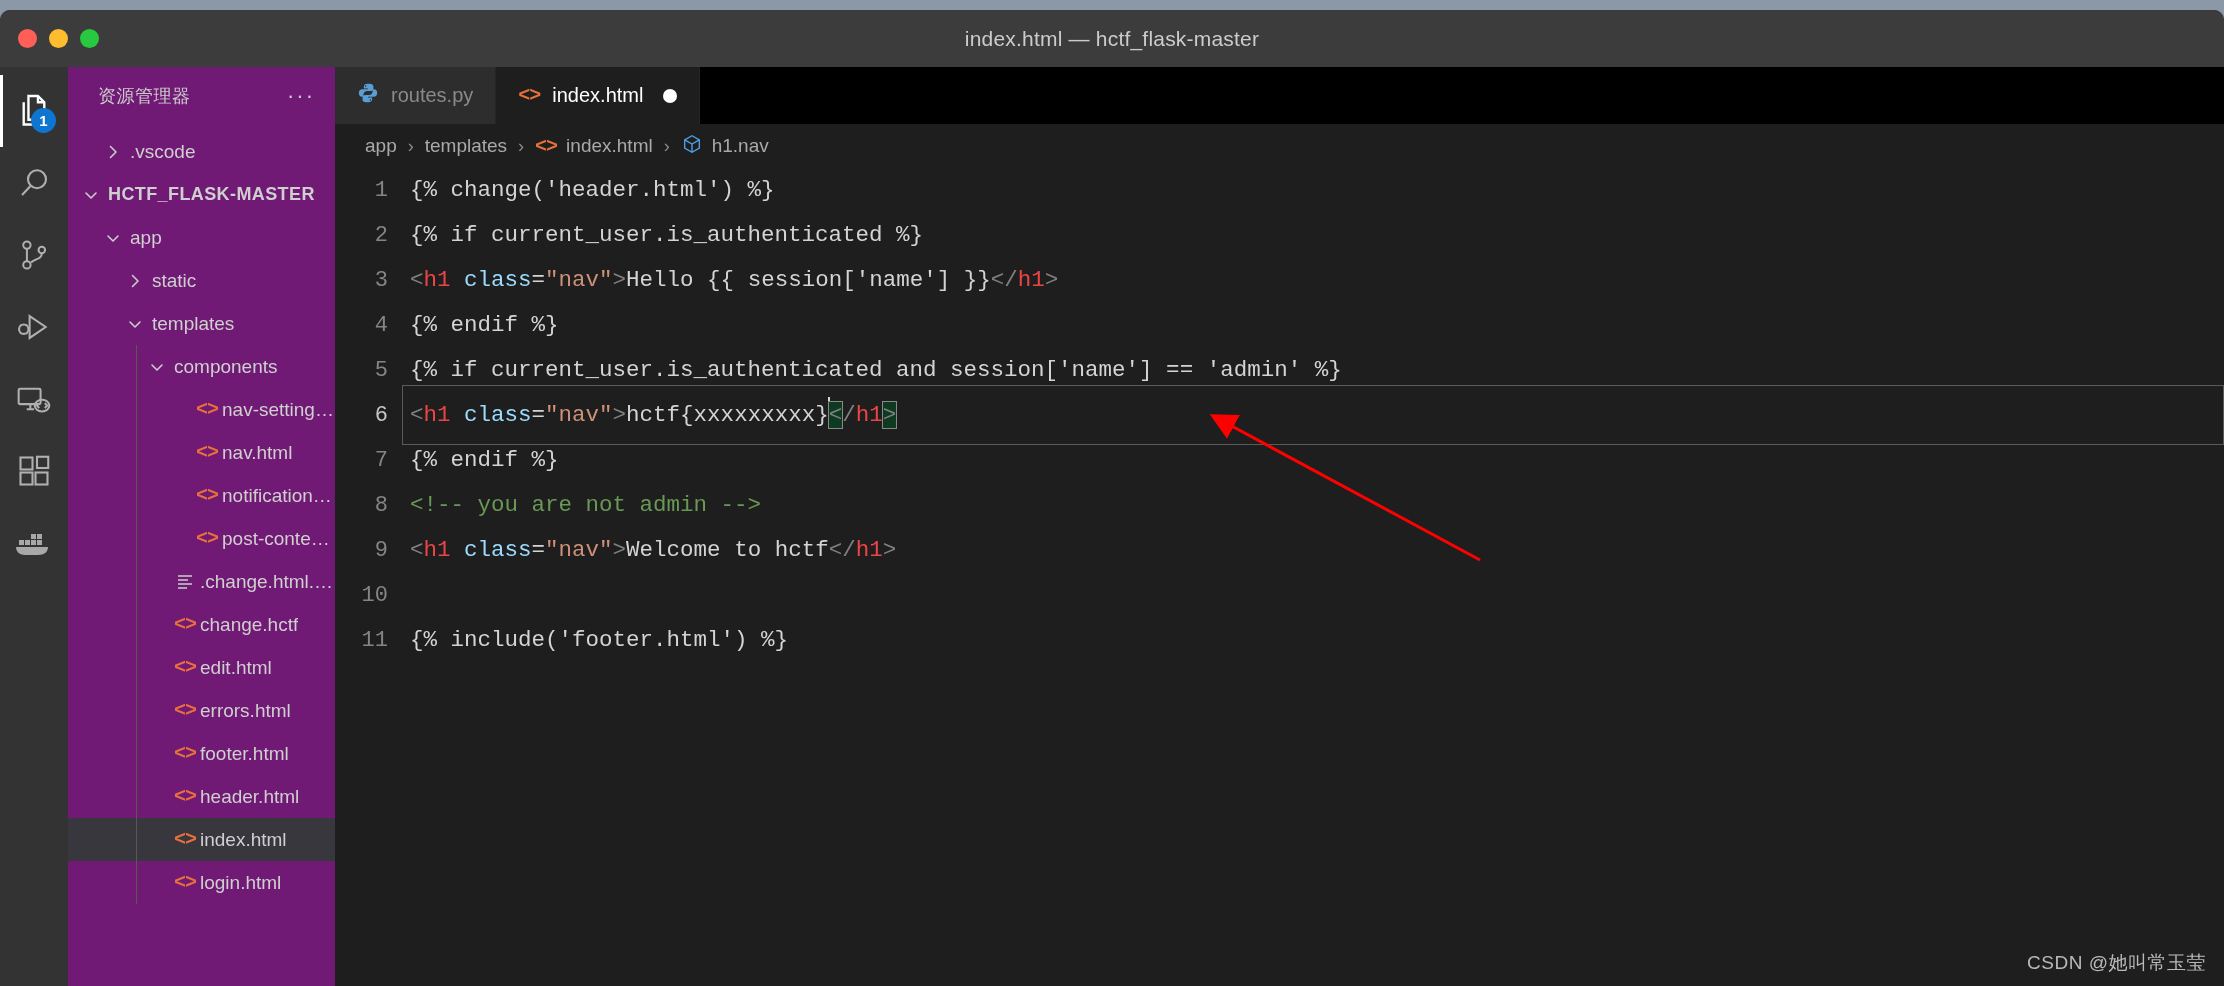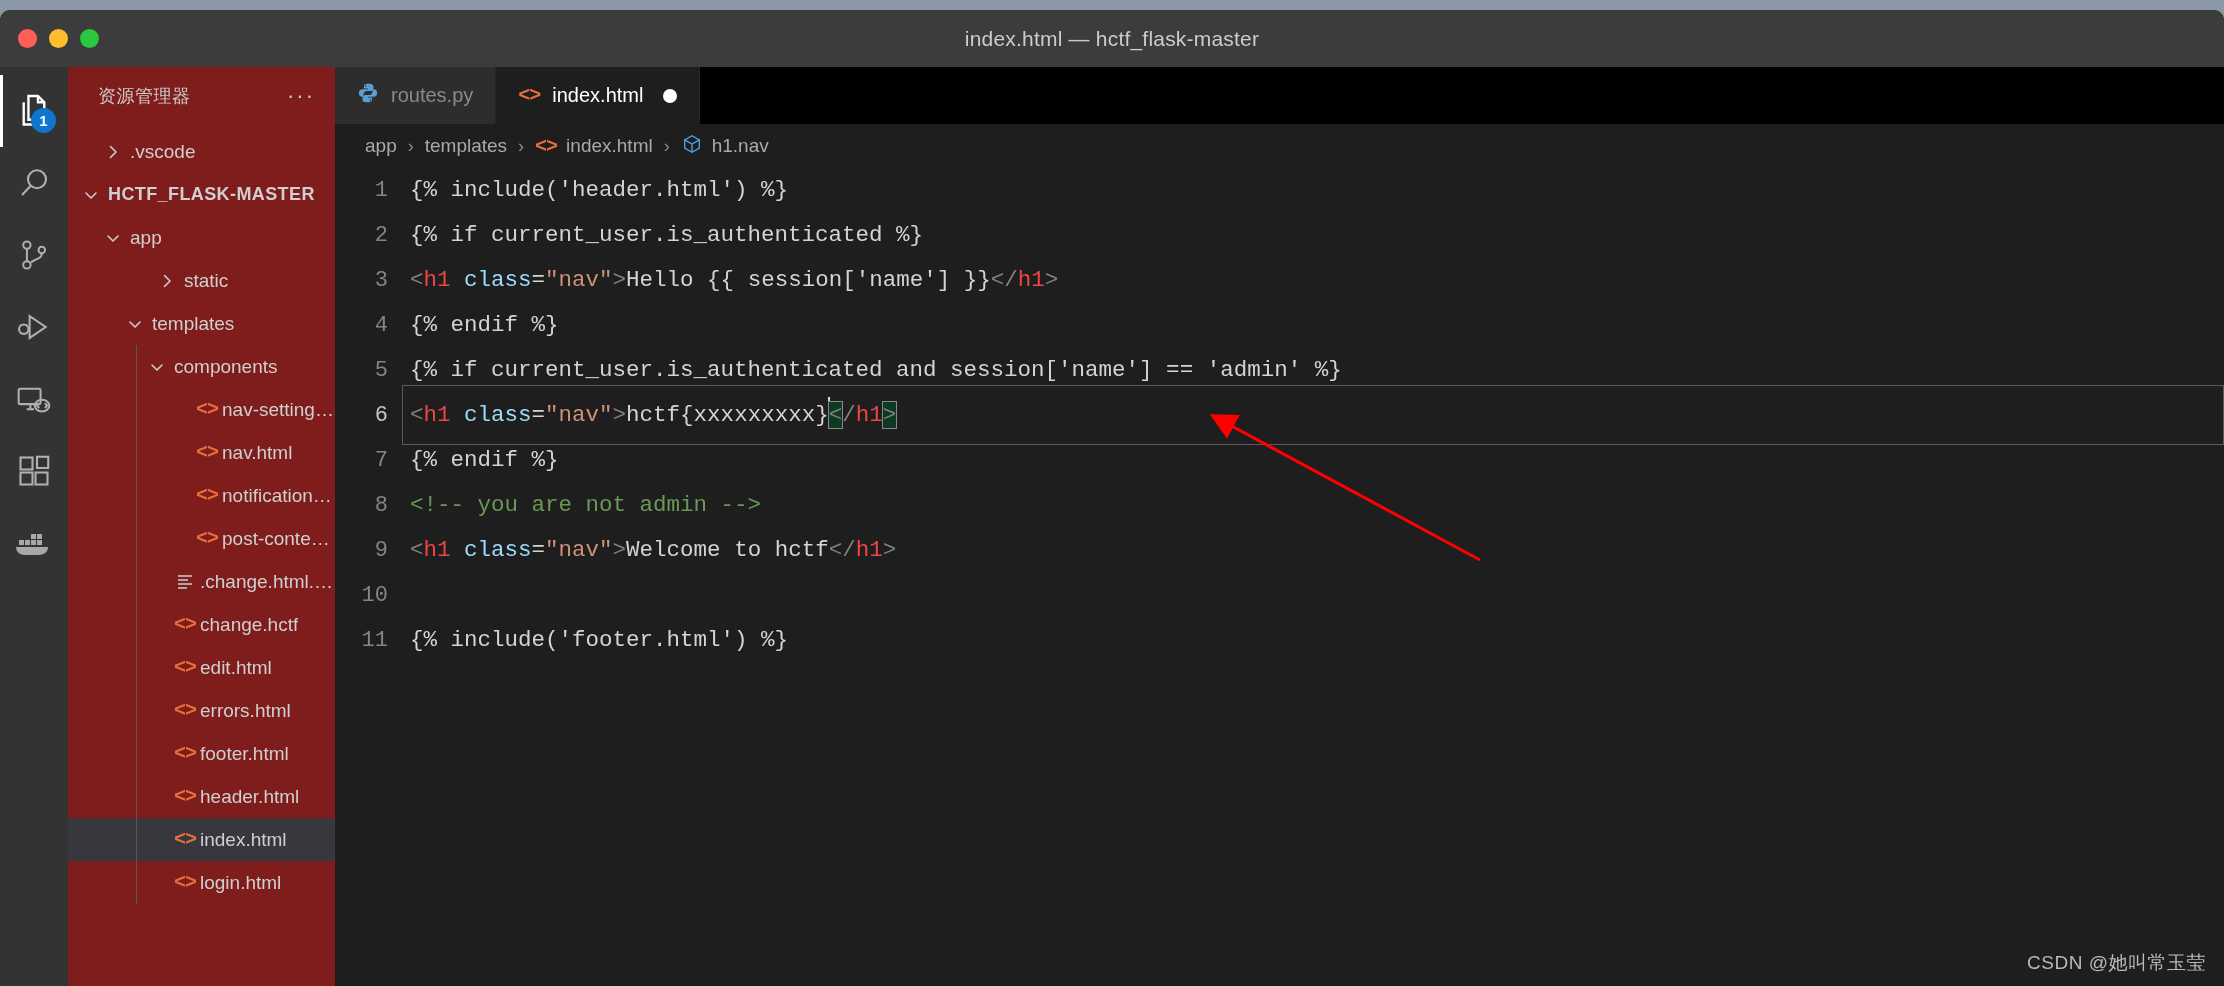--- a/index.html
+++ b/index.html
@@ -80,21 +80,21 @@
     background: #0e75d0;
     color: #fff;
     font-size: 15px;
     font-weight: bold;
     display: flex; align-items: center; justify-content: center;
     padding: 0 6px;
   }
   
   .sidebar {
     width: 267px;
-    background: #7f1d1d;
+    background: #701a75;
     display: flex;
     flex-direction: column;
     flex: 0 0 267px;
     min-height: 0;
   }
   .sb-header {
     height: 57px;
     display: flex; align-items: center;
     padding: 0 20px 0 30px;
     justify-content: space-between;
@@ -369,21 +369,21 @@
           </div>
           <div class="row" style="padding-left: 32px;">
             <span class="chev">
               <svg width="18" height="18" viewBox="0 0 18 18" fill="none" stroke="#cccccc" stroke-width="1.6" stroke-linecap="round" stroke-linejoin="round">
                 <path d="M4 7l5 5 5-5"></path>
               </svg>
             </span>
             <span style="width: 4px;"></span>
             <span class="lbl">app</span>
           </div>
-          <div class="row" style="padding-left: 86px;">
+          <div class="row" style="padding-left: 54px;">
             <span class="chev">
               <svg width="18" height="18" viewBox="0 0 18 18" fill="none" stroke="#cccccc" stroke-width="1.6" stroke-linecap="round" stroke-linejoin="round">
                 <path d="M6.5 3.5l5.5 5.5-5.5 5.5"></path>
               </svg>
             </span>
             <span style="width: 4px;"></span>
             <span class="lbl">static</span>
           </div>
           <div class="row" style="padding-left: 54px;">
             <span class="chev">
@@ -544,21 +544,21 @@
           <span class="bc-item">
             <span><svg width="22" height="22" viewBox="0 0 24 24" fill="none" stroke="#4ea0e8" stroke-width="1.5">
                 <path d="M12 3l8 4.5v9L12 21l-8-4.5v-9z"></path>
                 <path d="M4 7.5l8 4.5 8-4.5M12 12v9"></path>
               </svg></span>
             <span>h1.nav</span>
           </span>
         </div>
 
       <div class="code" id="code">
-        <div class="cline"><span class="gutter">1</span><span class="ctext"><span class="t-plain">{% include('header.html') %}</span></span></div>
+        <div class="cline"><span class="gutter">1</span><span class="ctext"><span class="t-plain">{% change('header.html') %}</span></span></div>
           <div class="cline"><span class="gutter">2</span><span class="ctext"><span class="t-plain">{% if current_user.is_authenticated %}</span></span></div>
           <div class="cline"><span class="gutter">3</span><span class="ctext"><span class="t-punc">&lt;</span><span class="t-tag">h1</span><span class="t-plain"> </span><span class="t-attr">class</span><span class="t-plain">=</span><span class="t-str">"nav"</span><span class="t-punc">&gt;</span><span class="t-plain">Hello {{ session['name'] }}</span><span class="t-punc">&lt;/</span><span class="t-tag">h1</span><span class="t-punc">&gt;</span></span></div>
           <div class="cline"><span class="gutter">4</span><span class="ctext"><span class="t-plain">{% endif %}</span></span></div>
           <div class="cline"><span class="gutter">5</span><span class="ctext"><span class="t-plain">{% if current_user.is_authenticated and session['name'] == 'admin' %}</span></span></div>
           <div class="cline cur"><span class="gutter">6</span><span class="ctext"><span class="t-punc">&lt;</span><span class="t-tag">h1</span><span class="t-plain"> </span><span class="t-attr">class</span><span class="t-plain">=</span><span class="t-str">"nav"</span><span class="t-punc">&gt;</span><span class="t-plain">hctf{xxxxxxxxx}</span><span class="caret"></span><span class="t-punc bmatch">&lt;</span><span class="t-punc">/</span><span class="t-tag">h1</span><span class="t-punc bmatch">&gt;</span></span></div>
           <div class="cline"><span class="gutter">7</span><span class="ctext"><span class="t-plain">{% endif %}</span></span></div>
           <div class="cline"><span class="gutter">8</span><span class="ctext"><span class="t-com">&lt;!-- you are not admin --&gt;</span></span></div>
           <div class="cline"><span class="gutter">9</span><span class="ctext"><span class="t-punc">&lt;</span><span class="t-tag">h1</span><span class="t-plain"> </span><span class="t-attr">class</span><span class="t-plain">=</span><span class="t-str">"nav"</span><span class="t-punc">&gt;</span><span class="t-plain">Welcome to hctf</span><span class="t-punc">&lt;/</span><span class="t-tag">h1</span><span class="t-punc">&gt;</span></span></div>
           <div class="cline"><span class="gutter">10</span><span class="ctext"><span class="t-plain"></span></span></div>
           <div class="cline"><span class="gutter">11</span><span class="ctext"><span class="t-plain">{% include('footer.html') %}</span></span></div>

